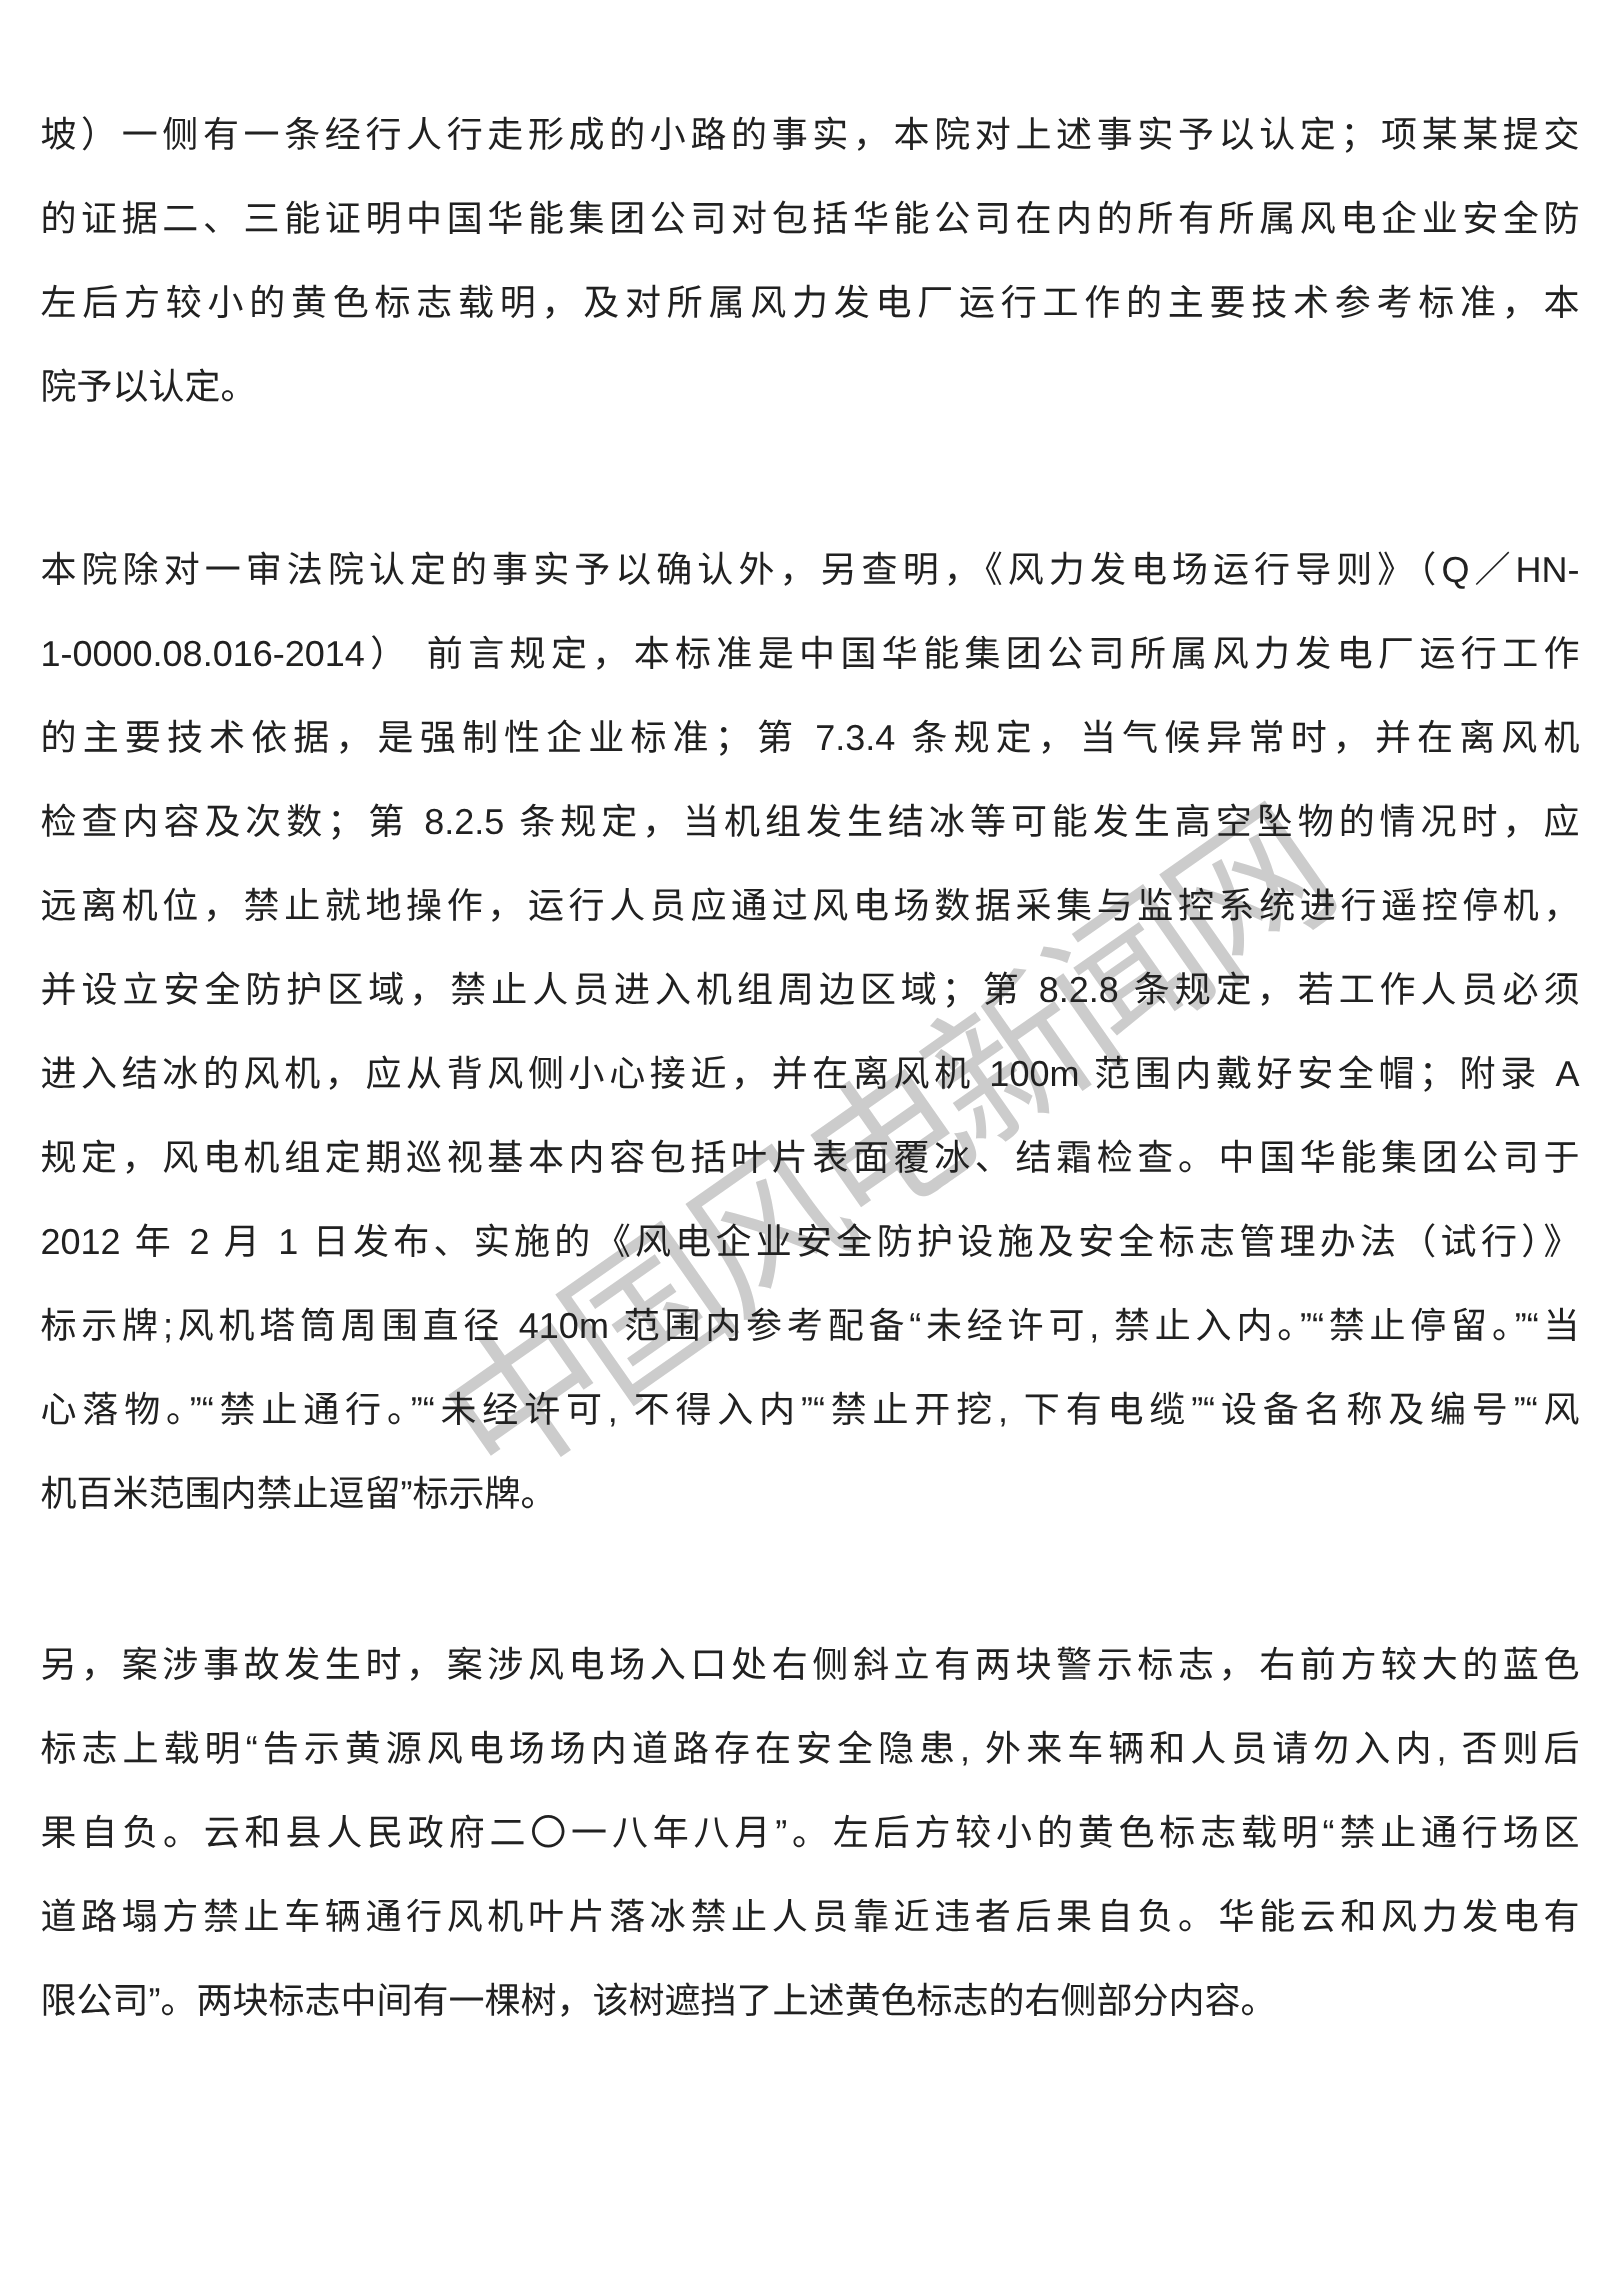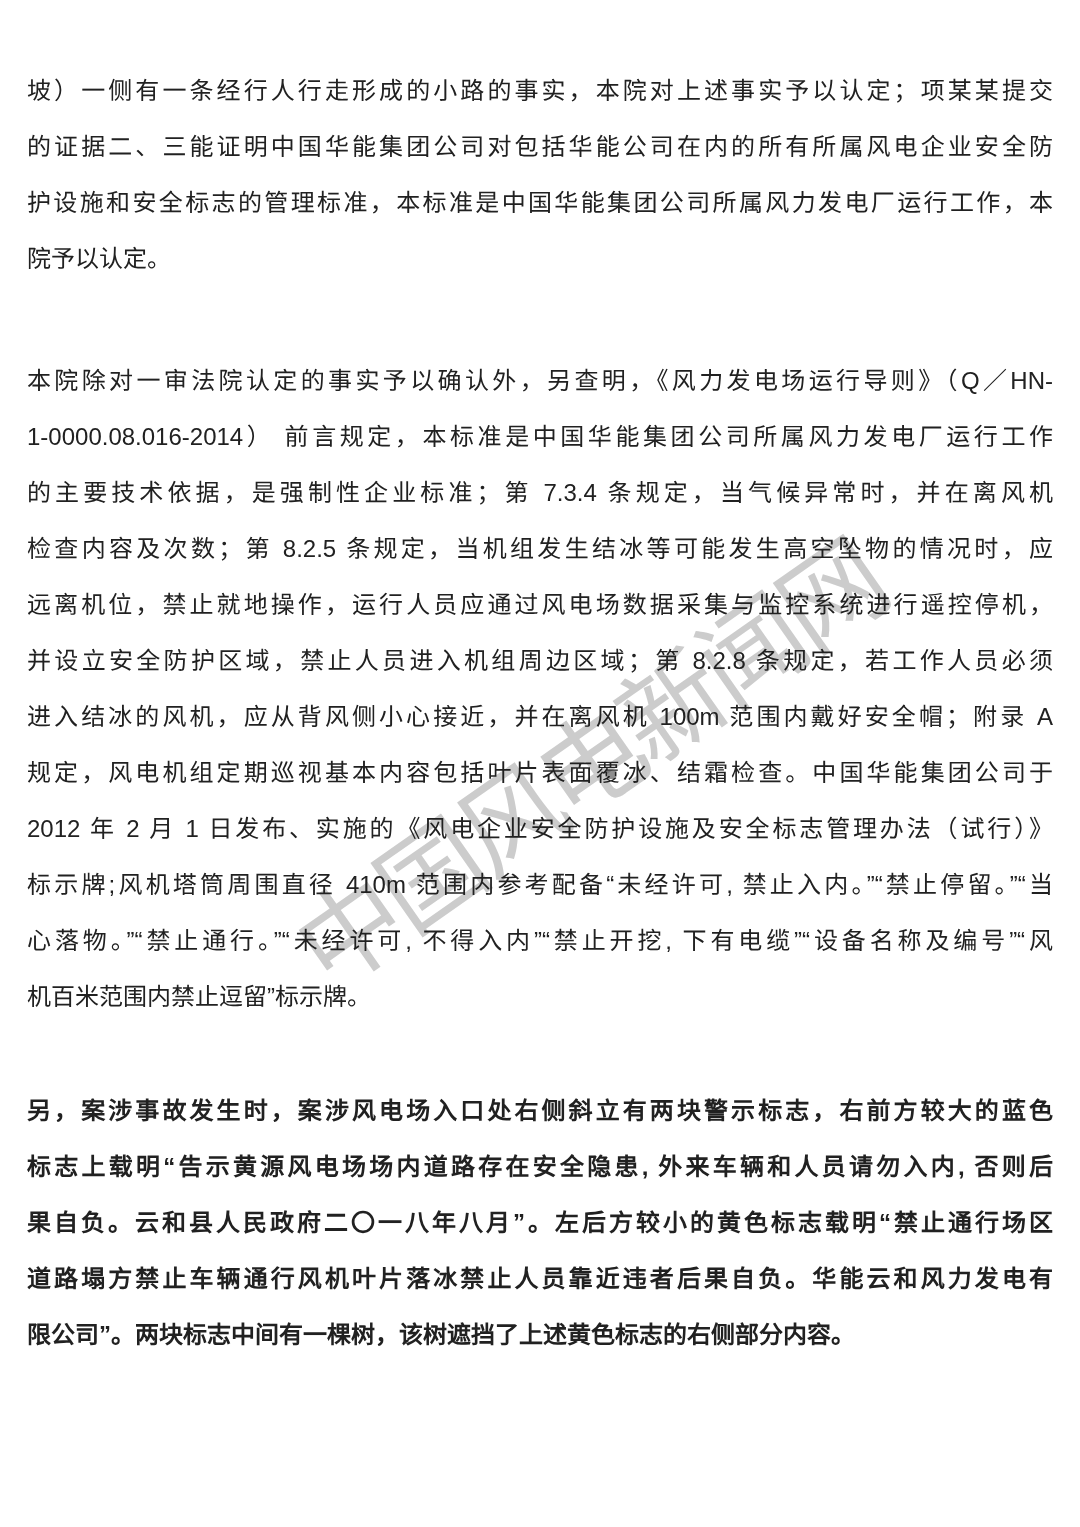--- a/index.html
+++ b/index.html
@@ -35,21 +35,21 @@
     left: 27px;
     top: 63px;
     width: 1026px;
     z-index: 2;
     color: #212121;
   }
   .para {
     margin: 0;
   }
   .para[data-paragraph="1"] { margin-top: 66px; }
-  .para[data-paragraph="2"] { margin-top: 58px; font-weight: bold; }
+  .para[data-paragraph="2"] { margin-top: 58px; }
   .line {
     height: 56px;
     line-height: 56px;
     font-size: 24px;
     letter-spacing: 0;
     text-align: justify;
     text-align-last: justify;
     white-space: nowrap;
     overflow: visible;
   }
@@ -61,21 +61,21 @@
 </head>
 <body>
 
 <div class="page">
   <div class="watermark">中国风电新闻网</div>
 
   <div class="content">
     <div class="para" data-paragraph="0">
         <div class="line">坡）一侧有一条经行人行走形成的小路的事实，本院对上述事实予以认定；项某某提交</div>
         <div class="line">的证据二、三能证明中国华能集团公司对包括华能公司在内的所有所属风电企业安全防</div>
-        <div class="line">护设施和安全标志的管理标准，本标准是中国华能集团公司所属风力发电厂运行工作，本</div>
+        <div class="line">左后方较小的黄色标志载明，及对所属风力发电厂运行工作的主要技术参考标准，本</div>
         <div class="line pend">院予以认定。</div>
       </div>
     <div class="para" data-paragraph="1">
         <div class="line">本院除对一审法院认定的事实予以确认外，另查明，《风力发电场运行导则》（Q／HN-</div>
         <div class="line">1-0000.08.016-2014） 前言规定，本标准是中国华能集团公司所属风力发电厂运行工作</div>
         <div class="line">的主要技术依据，是强制性企业标准；第 7.3.4 条规定，当气候异常时，并在离风机</div>
         <div class="line">检查内容及次数；第 8.2.5 条规定，当机组发生结冰等可能发生高空坠物的情况时，应</div>
         <div class="line">远离机位，禁止就地操作，运行人员应通过风电场数据采集与监控系统进行遥控停机，</div>
         <div class="line">并设立安全防护区域，禁止人员进入机组周边区域；第 8.2.8 条规定，若工作人员必须</div>
         <div class="line">进入结冰的风机，应从背风侧小心接近，并在离风机 100m 范围内戴好安全帽；附录 A</div>

